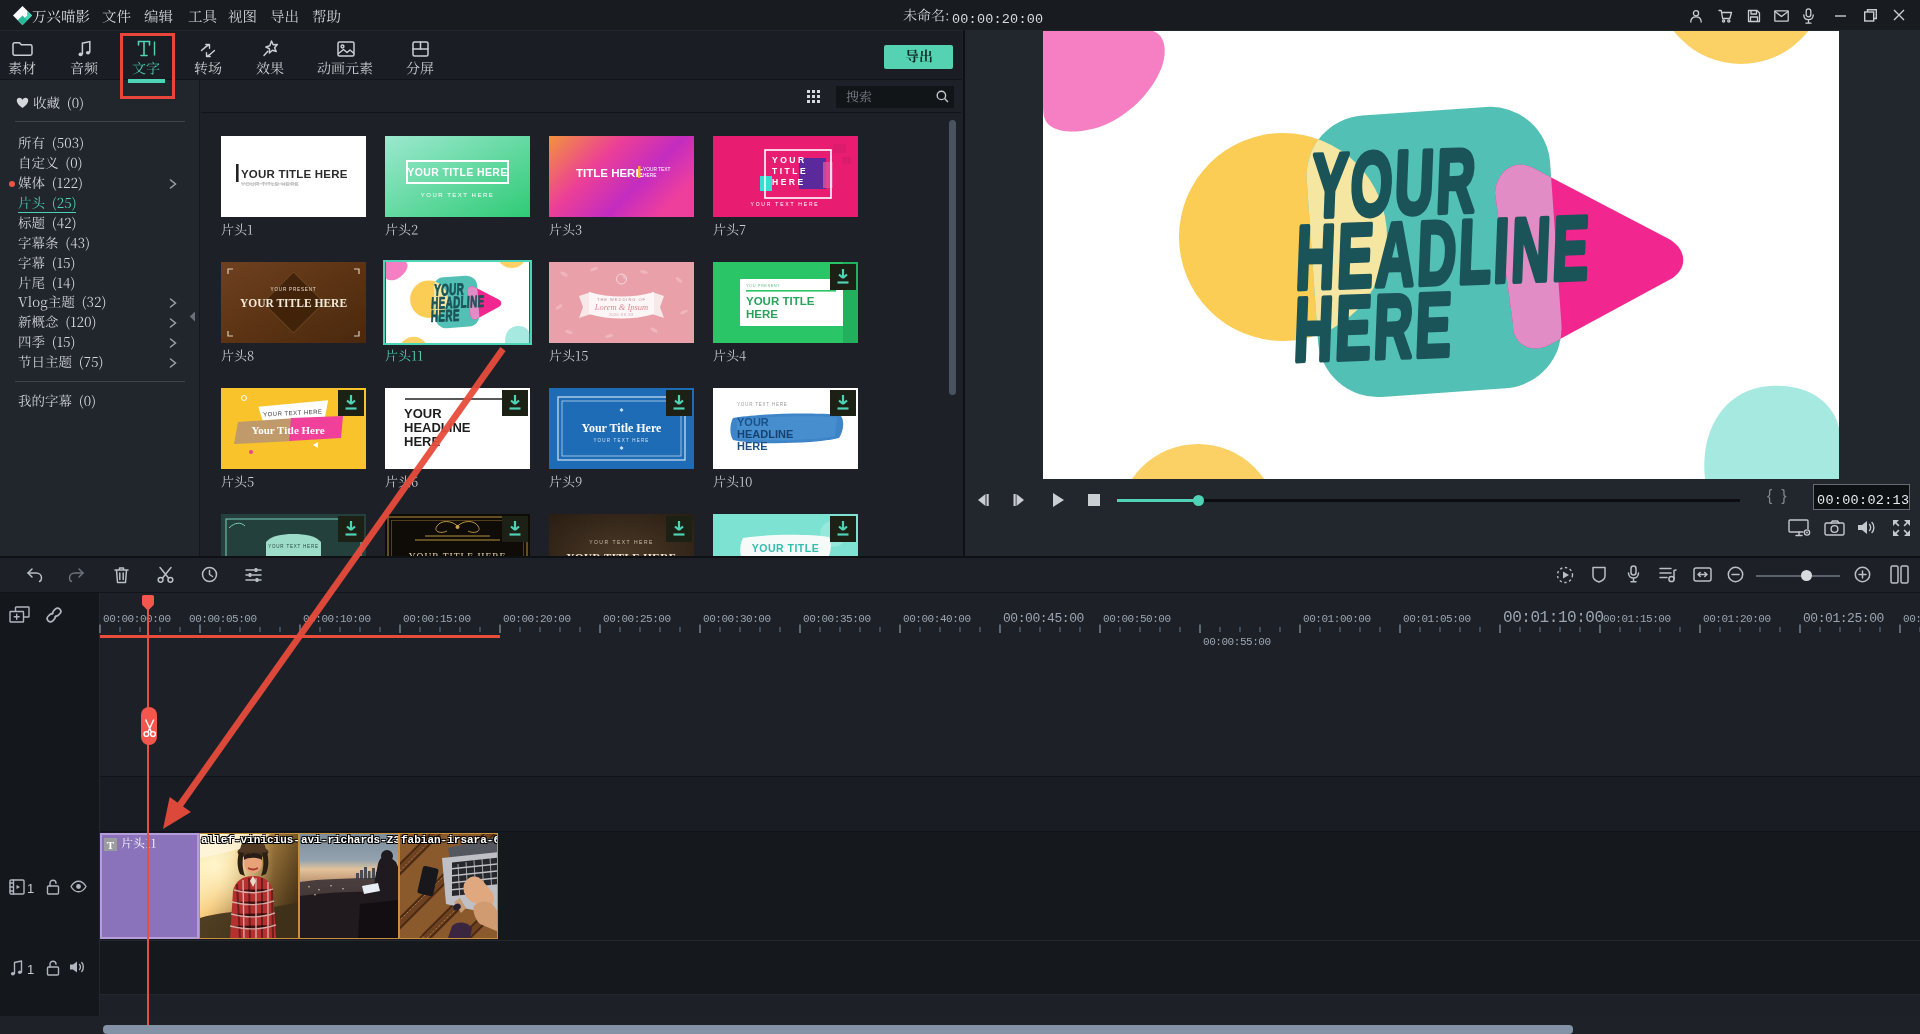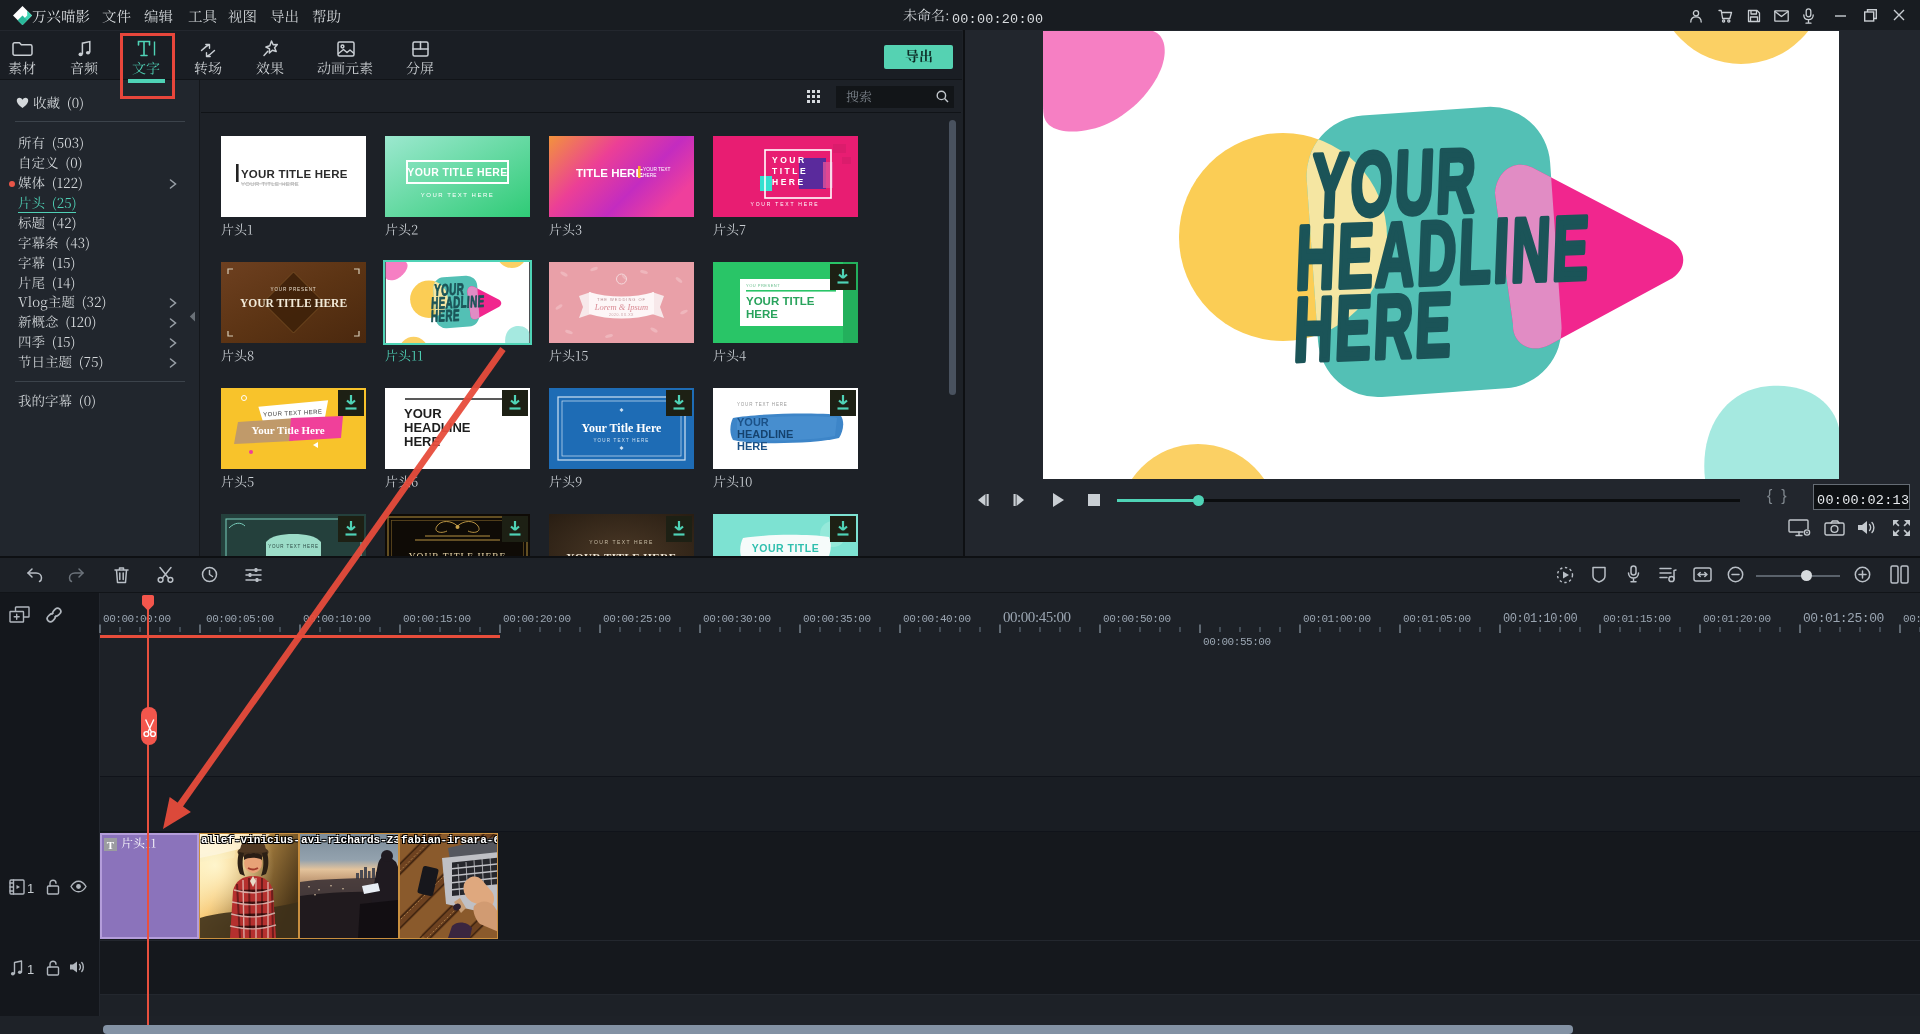--- a/index.html
+++ b/index.html
@@ -1180,34 +1180,34 @@
       <line x1="1780" y1="34" x2="1780" y2="39" stroke="#5d6a77" stroke-width="1.2"></line>
       <line x1="1800" y1="31.5" x2="1800" y2="40" stroke="#8d99a6" stroke-width="1.2"></line>
       <line x1="1820" y1="34" x2="1820" y2="39" stroke="#5d6a77" stroke-width="1.2"></line>
       <line x1="1840" y1="34" x2="1840" y2="39" stroke="#5d6a77" stroke-width="1.2"></line>
       <line x1="1860" y1="34" x2="1860" y2="39" stroke="#5d6a77" stroke-width="1.2"></line>
       <line x1="1880" y1="34" x2="1880" y2="39" stroke="#5d6a77" stroke-width="1.2"></line>
       <line x1="1900" y1="31.5" x2="1900" y2="40" stroke="#8d99a6" stroke-width="1.2"></line>
       <line x1="1920" y1="34" x2="1920" y2="39" stroke="#5d6a77" stroke-width="1.2"></line>
     </svg>
     <div style="position:absolute;left:103px;top:608px;"><span style="font-family:Liberation Mono, monospace;font-size:11px;color:#9aa5b1;letter-spacing:-0.45px">00:00:00:00</span></div>
-    <div style="position:absolute;left:206px;top:608px;"><span style="font-family:'Liberation Mono',monospace;font-size:11px;color:#9aa5b1;letter-spacing:-0.45px">00:00:05:00</span></div>
+    <div style="position:absolute;left:189px;top:608px;"><span style="font-family:'Liberation Mono',monospace;font-size:11px;color:#9aa5b1;letter-spacing:-0.45px">00:00:05:00</span></div>
     <div style="position:absolute;left:303px;top:608px;"><span style="font-family:'Liberation Mono',monospace;font-size:11px;color:#9aa5b1;letter-spacing:-0.45px">00:00:10:00</span></div>
     <div style="position:absolute;left:403px;top:608px;"><span style="font-family:'Liberation Mono',monospace;font-size:11px;color:#9aa5b1;letter-spacing:-0.45px">00:00:15:00</span></div>
     <div style="position:absolute;left:503px;top:608px;"><span style="font-family:'Liberation Mono',monospace;font-size:11px;color:#9aa5b1;letter-spacing:-0.45px">00:00:20:00</span></div>
     <div style="position:absolute;left:603px;top:608px;"><span style="font-family:'Liberation Mono',monospace;font-size:11px;color:#9aa5b1;letter-spacing:-0.45px">00:00:25:00</span></div>
     <div style="position:absolute;left:703px;top:608px;"><span style="font-family:Liberation Mono, monospace;font-size:11px;color:#9aa5b1;letter-spacing:-0.45px">00:00:30:00</span></div>
     <div style="position:absolute;left:803px;top:608px;"><span style="font-family:'Liberation Mono',monospace;font-size:11px;color:#9aa5b1;letter-spacing:-0.45px">00:00:35:00</span></div>
     <div style="position:absolute;left:903px;top:608px;"><span style="font-family:Liberation Mono, monospace;font-size:11px;color:#9aa5b1;letter-spacing:-0.45px">00:00:40:00</span></div>
-    <div style="position:absolute;left:1003px;top:608px;"><span style="font-family:Liberation Serif, serif;font-size:15px;color:#9aa5b1;letter-spacing:-0.45px">00:00:45:00</span></div>
+    <div style="position:absolute;left:1003px;top:608px;"><span style="font-family:Liberation Mono, monospace;font-size:13px;color:#9aa5b1;letter-spacing:-0.45px">00:00:45:00</span></div>
     <div style="position:absolute;left:1103px;top:608px;"><span style="font-family:'Liberation Mono',monospace;font-size:11px;color:#9aa5b1;letter-spacing:-0.45px">00:00:50:00</span></div>
     <div style="position:absolute;left:1203px;top:608px;margin-top:23px;"><span style="font-family:'Liberation Mono',monospace;font-size:11px;color:#9aa5b1;letter-spacing:-0.45px">00:00:55:00</span></div>
     <div style="position:absolute;left:1303px;top:608px;"><span style="font-family:'Liberation Mono',monospace;font-size:11px;color:#9aa5b1;letter-spacing:-0.45px">00:01:00:00</span></div>
     <div style="position:absolute;left:1403px;top:608px;"><span style="font-family:'Liberation Mono',monospace;font-size:11px;color:#9aa5b1;letter-spacing:-0.45px">00:01:05:00</span></div>
-    <div style="position:absolute;left:1503px;top:608px;"><span style="font-family:'Liberation Mono',monospace;font-size:12px;color:#9aa5b1;letter-spacing:-0.45px">00:01:10:00</span></div>
+    <div style="position:absolute;left:1503px;top:608px;"><span style="font-family:'Liberation Mono',monospace;font-size:16px;color:#9aa5b1;letter-spacing:-0.45px">00:01:10:00</span></div>
     <div style="position:absolute;left:1603px;top:608px;"><span style="font-family:'Liberation Mono',monospace;font-size:11px;color:#9aa5b1;letter-spacing:-0.45px">00:01:15:00</span></div>
     <div style="position:absolute;left:1703px;top:608px;"><span style="font-family:'Liberation Mono',monospace;font-size:11px;color:#9aa5b1;letter-spacing:-0.45px">00:01:20:00</span></div>
     <div style="position:absolute;left:1803px;top:608px;"><span style="font-family:'Liberation Mono',monospace;font-size:13px;color:#9aa5b1;letter-spacing:-0.45px">00:01:25:00</span></div>
     <div style="position:absolute;left:1903px;top:608px;"><span style="font-family:'Liberation Mono',monospace;font-size:11px;color:#9aa5b1;letter-spacing:-0.45px">00:01:30:00</span></div>
     <div class="abs" style="left:100px;top:635px;width:400px;height:3px;background:#e84d3b"></div>
     <div class="abs" style="left:100px;top:833px;width:99px;height:106px;background:#8b73bb;border:2px solid #b49dda"></div>
     <div class="abs" style="left:104px;top:838px;width:13px;height:13px;background:#9b9ca0;">
       <svg width="13" height="13">
         <text x="6.5" y="10.5" text-anchor="middle" font-family="Liberation Serif" font-size="11" font-weight="bold" fill="#ffffff">T</text>
       </svg>

